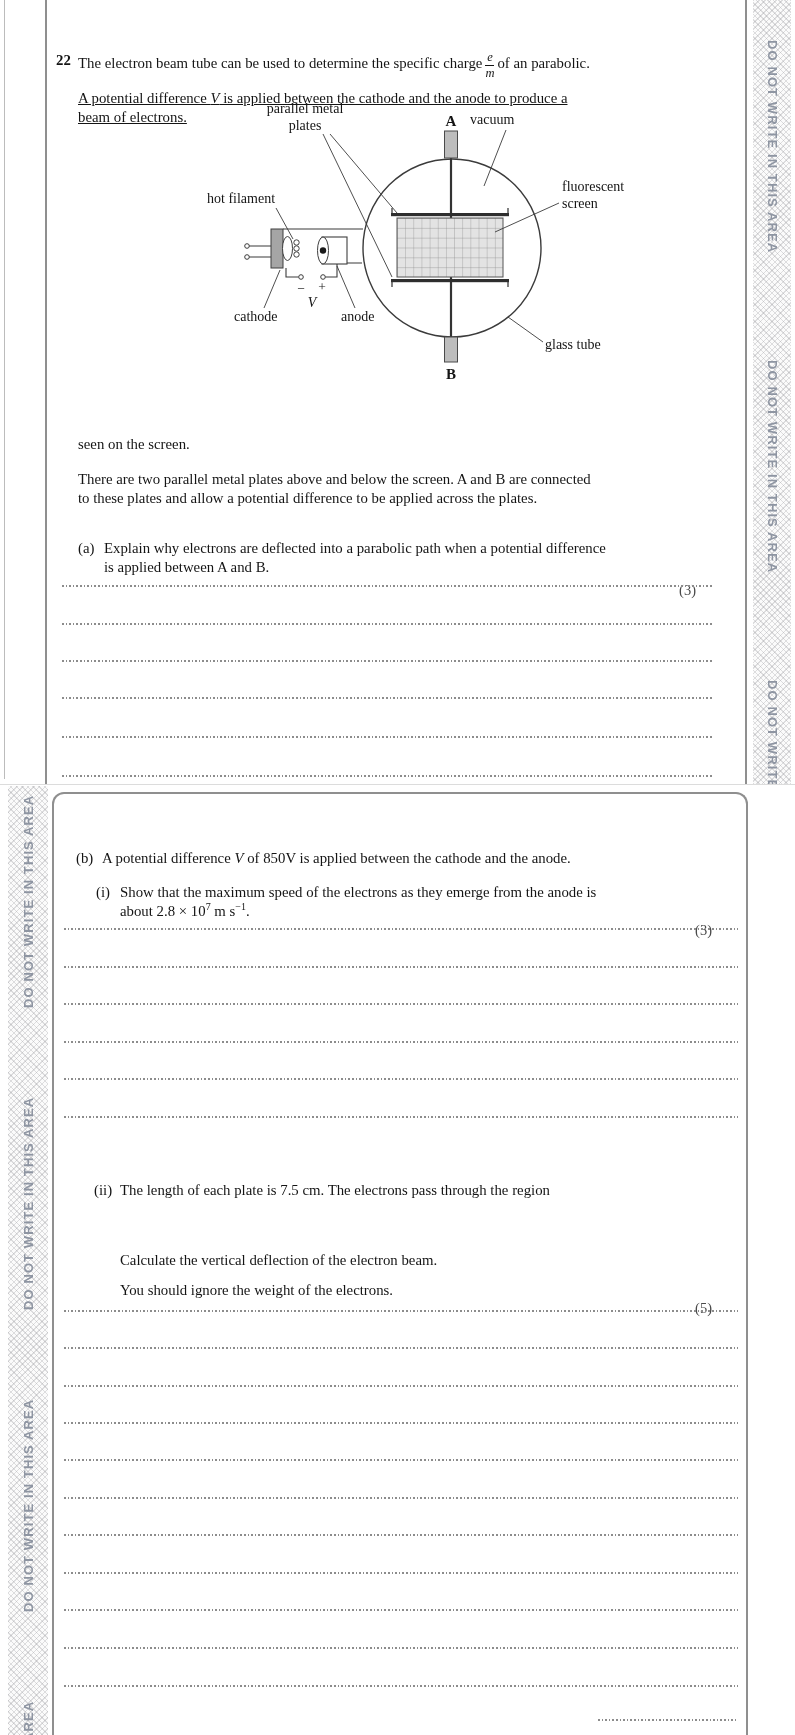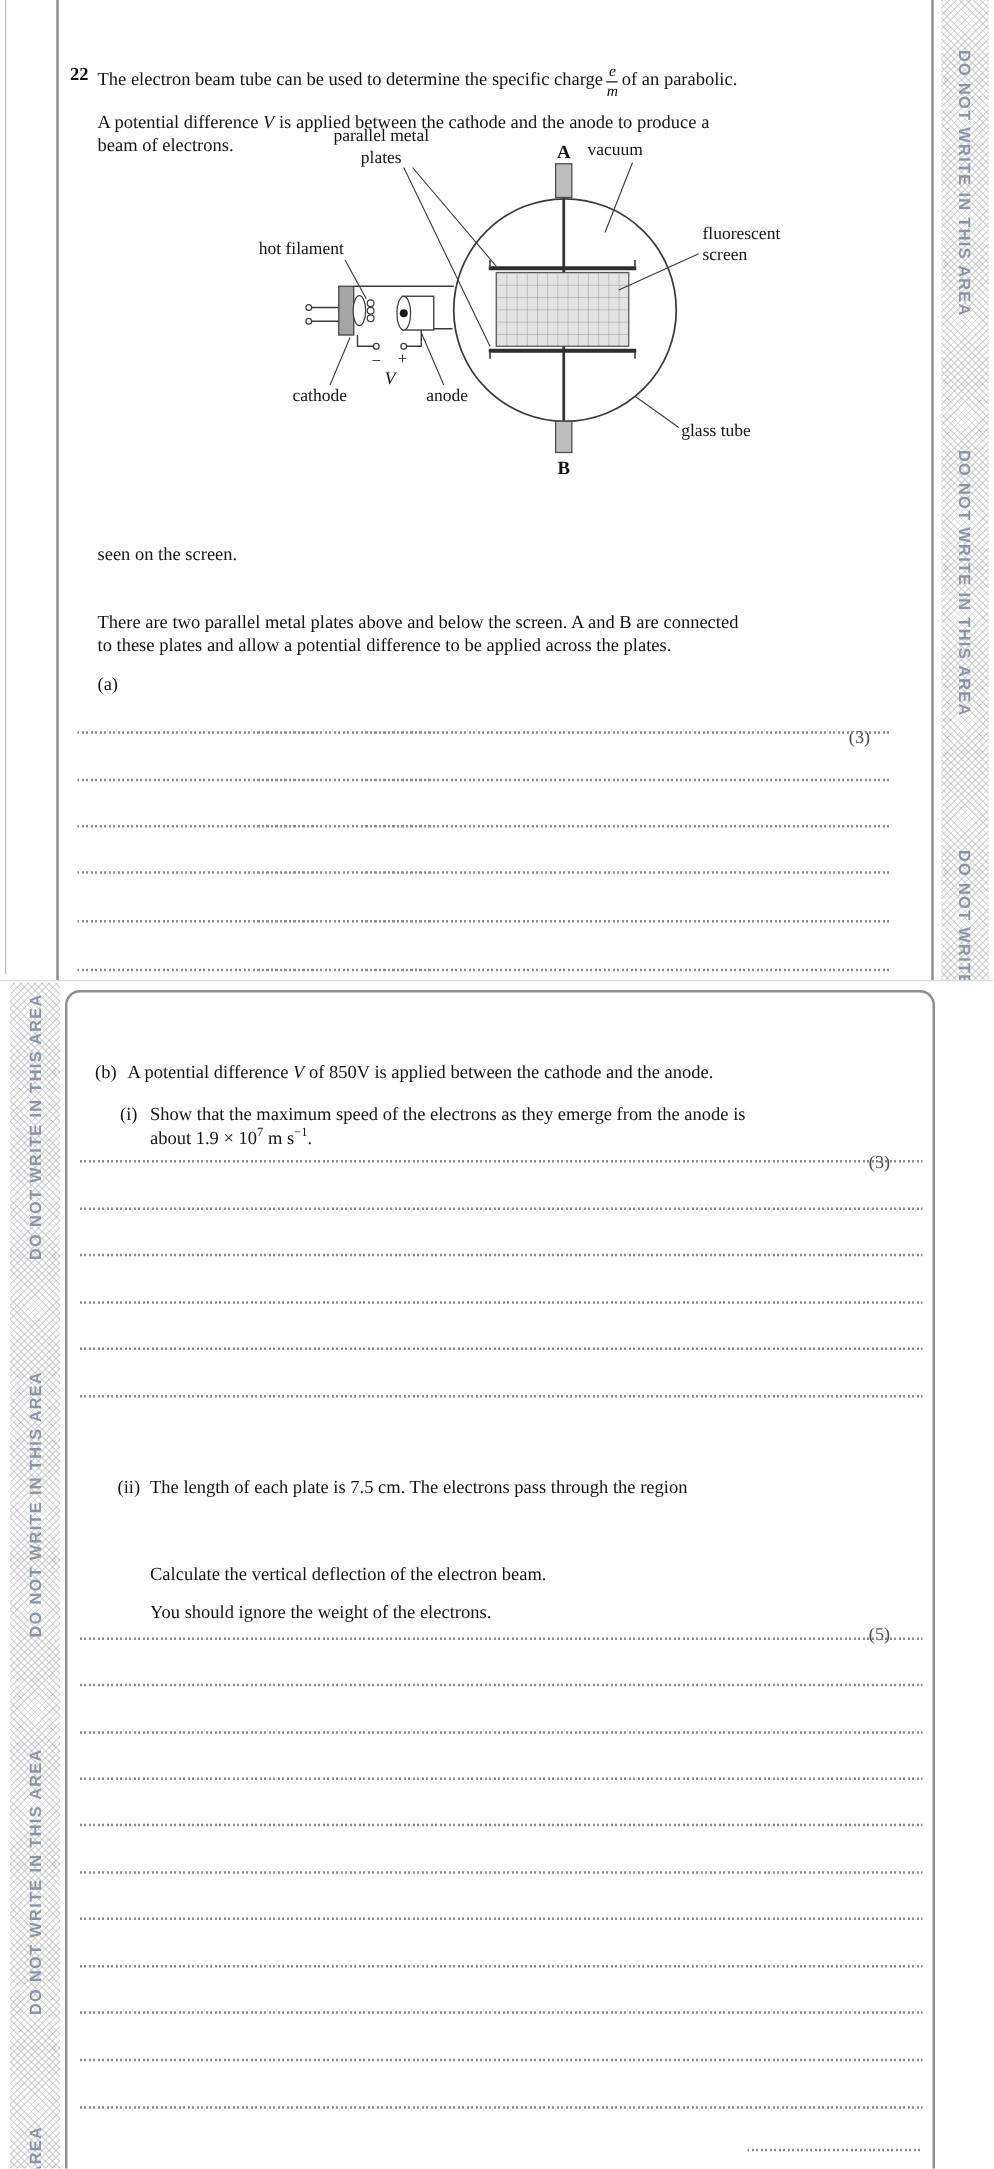--- a/index.html
+++ b/index.html
@@ -75,21 +75,21 @@
     <span class="sb-run v-down">DO NOT WRITE IN THIS AREA</span>
     <span class="sb-run v-down">DO NOT WRITE IN THIS AREA</span>
     <span class="sb-run v-down">DO NOT WRITE IN THIS AREA</span>
   </div>
 
   <div class="abs txt qnum" style="left:56px; top:8px;">22</div>
   <div class="abs txt" style="left:78px; top:8px;">
     <span>The electron beam tube can be used to determine the specific charge</span><span class="frac"><span class="num">e</span><span class="den">m</span></span><span>of an parabolic.</span>
   </div>
 
-  <div class="abs txt" style="left:78px; top:46px;">
+  <div class="abs txt" style="left:78px; top:46px;text-decoration:underline;">
     <span class="ln"><span>A potential difference </span><i>V</i><span> is applied between the cathode and the anode to produce a</span></span>
     <span class="ln">beam of electrons.</span>
   </div>
 
   <svg class="abs" style="left:150px; top:92px; overflow:visible;" width="486" height="298" viewBox="150 92 486 298">
     <defs>
       <pattern id="gp" x="397" y="218" width="8.154" height="9.833" patternUnits="userSpaceOnUse">
         <path d="M8.154 0H0V9.833" fill="none" stroke="#8a8a8a" stroke-width="0.7"></path>
       </pattern>
     </defs>
@@ -145,26 +145,30 @@
     <text x="562" y="208">screen</text>
     <text x="234" y="321">cathode</text>
     <text x="341" y="321">anode</text>
     <text x="545" y="349">glass tube</text>
     <text x="451" y="379" text-anchor="middle" class="blbl">B</text>
   </svg>
 
   <div class="abs txt" style="left:78px; top:392px;">
     <span class="ln">seen on the screen.</span>
   </div>
-  <div class="abs txt" style="left:78px; top:446px;">
+  <div class="abs txt" style="left:78px; top:427px;">
     <span class="ln">There are two parallel metal plates above and below the screen. A and B are connected</span>
     <span class="ln">to these plates and allow a potential difference to be applied across the plates.</span>
   </div>
 
   <div class="abs txt" style="left:78px; top:496px;">(a)</div>
+  <div class="abs txt" style="left:104px; top:496px;">
+    <span class="ln">Explain why electrons are deflected into a parabolic path when a potential difference</span>
+    <span class="ln">is applied between A and B.</span>
+  </div>
   <div class="abs txt marks" style="left:596px; top:538px; width:100px;">(3)</div>
 
   <div class="dotline" style="left:62px; top:585px; width:650px;"></div>
   <div class="dotline" style="left:62px; top:623px; width:650px;"></div>
   <div class="dotline" style="left:62px; top:660px; width:650px;"></div>
   <div class="dotline" style="left:62px; top:697px; width:650px;"></div>
   <div class="dotline" style="left:62px; top:736px; width:650px;"></div>
   <div class="dotline" style="left:62px; top:775px; width:650px;"></div>
 
   <div class="seam"></div>
@@ -179,21 +183,21 @@
   <div id="page2-box"></div>
 
   <div class="abs txt" style="left:76px; top:806px;">(b)</div>
   <div class="abs txt" style="left:102px; top:806px;">
     <span>A potential difference </span><i>V</i><span> of 850V is applied between the cathode and the anode.</span>
   </div>
 
   <div class="abs txt" style="left:96px; top:840px;">(i)</div>
   <div class="abs txt" style="left:120px; top:840px;">
     <span class="ln">Show that the maximum speed of the electrons as they emerge from the anode is</span>
-    <span class="ln"><span>about 1.9 × 10</span><sup>7</sup><span> m s</span><sup>−1</sup><span>.</span></span>
+    <span class="ln"><span>about 2.8 × 10</span><sup>7</sup><span> m s</span><sup>−1</sup><span>.</span></span>
   </div>
   <div class="abs txt marks" style="left:612px; top:878px; width:100px;">(3)</div>
 
   <div class="dotline" style="left:64px; top:928px; width:674px;"></div>
   <div class="dotline" style="left:64px; top:966px; width:674px;"></div>
   <div class="dotline" style="left:64px; top:1003px; width:674px;"></div>
   <div class="dotline" style="left:64px; top:1041px; width:674px;"></div>
   <div class="dotline" style="left:64px; top:1078px; width:674px;"></div>
   <div class="dotline" style="left:64px; top:1116px; width:674px;"></div>
 

